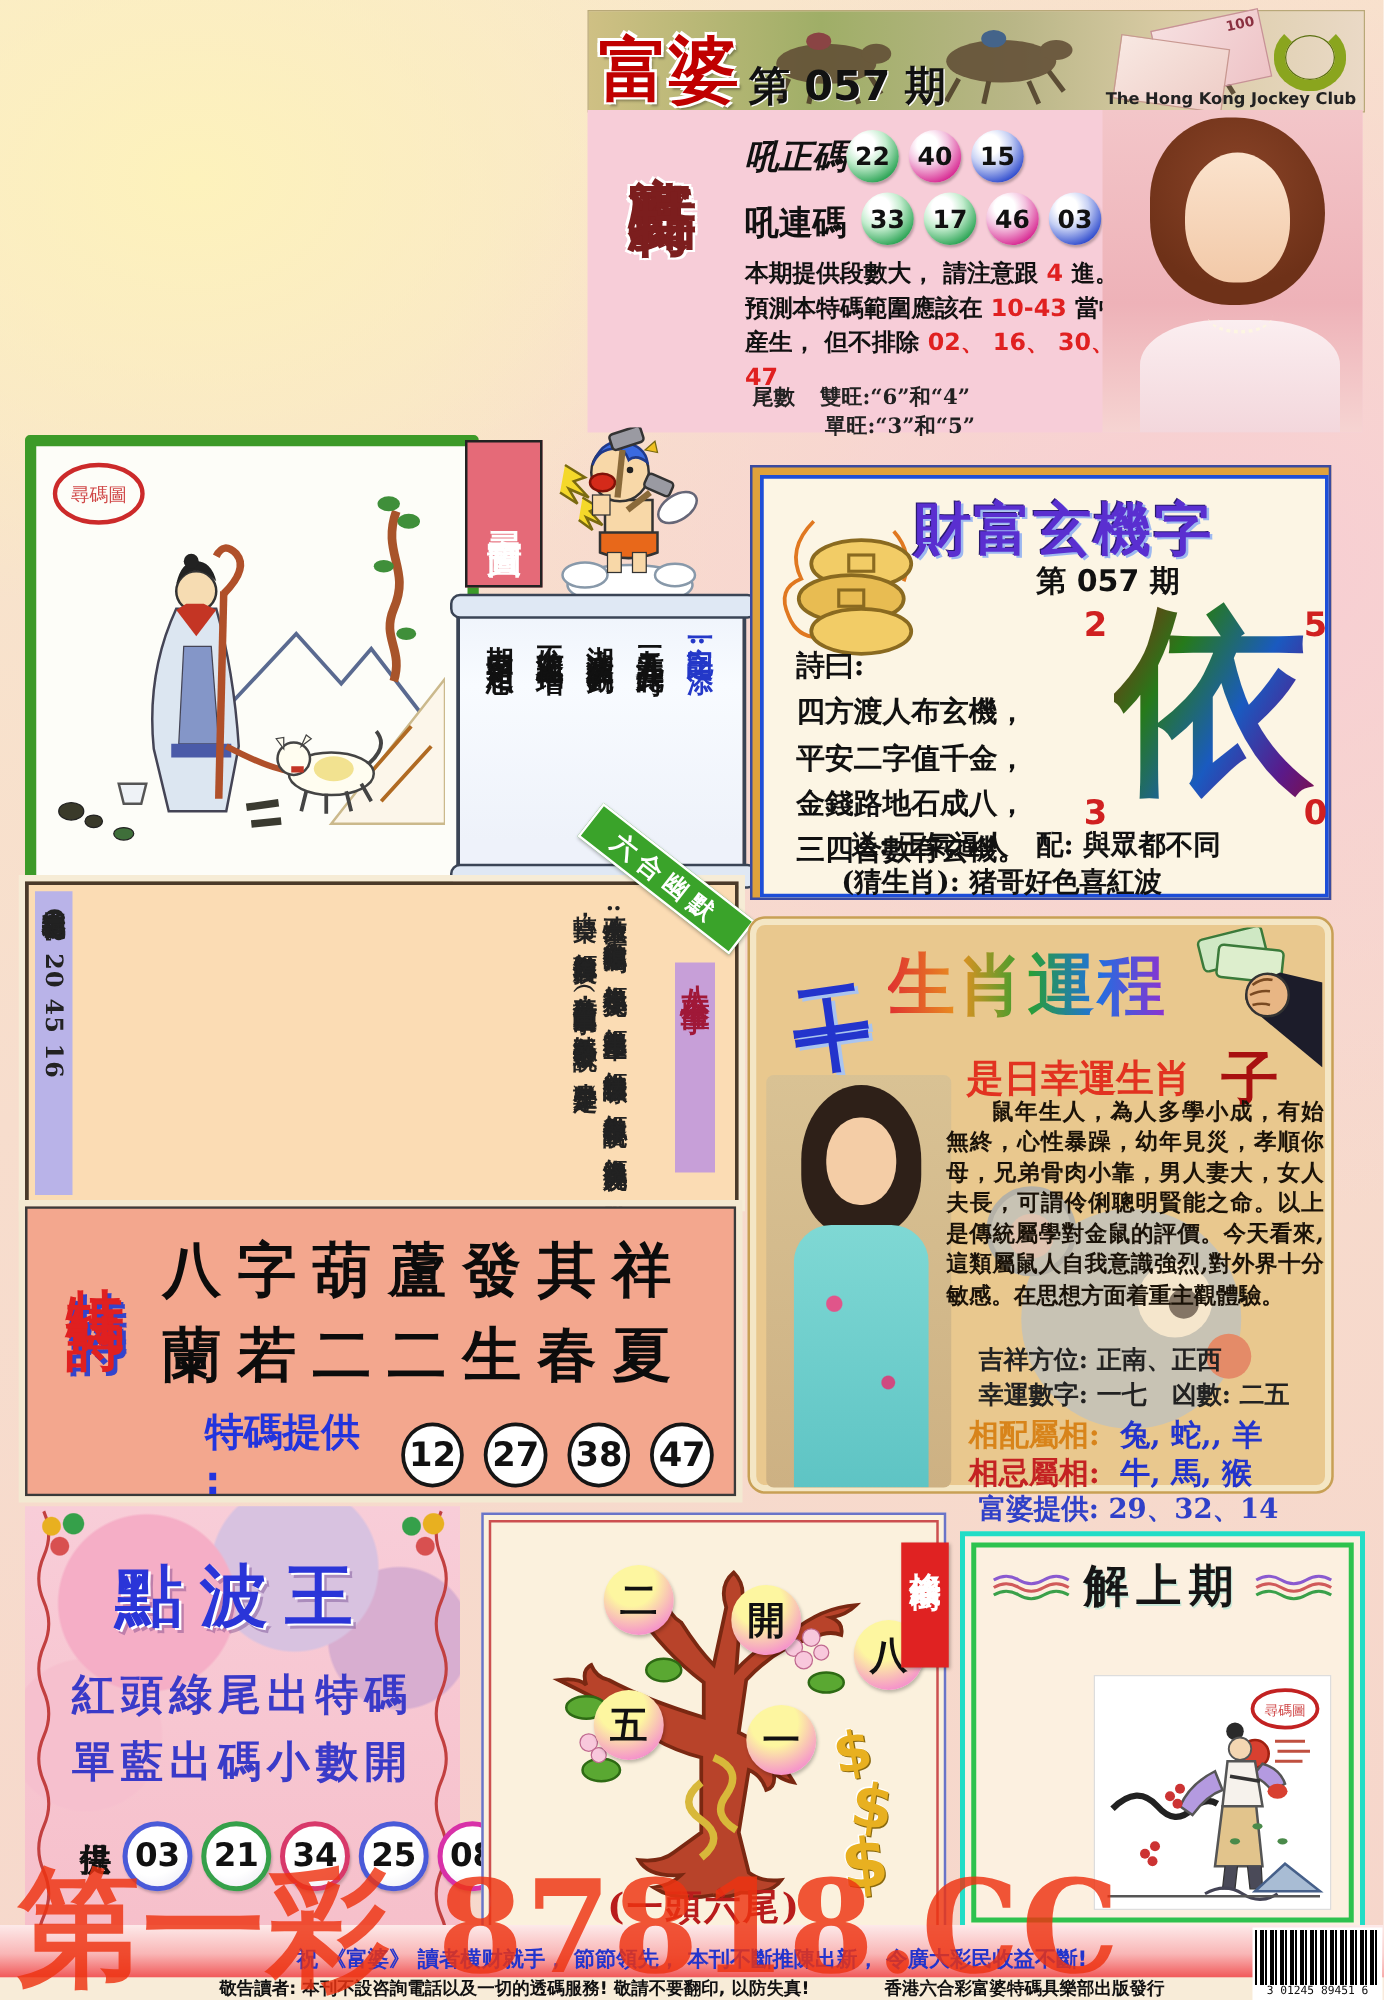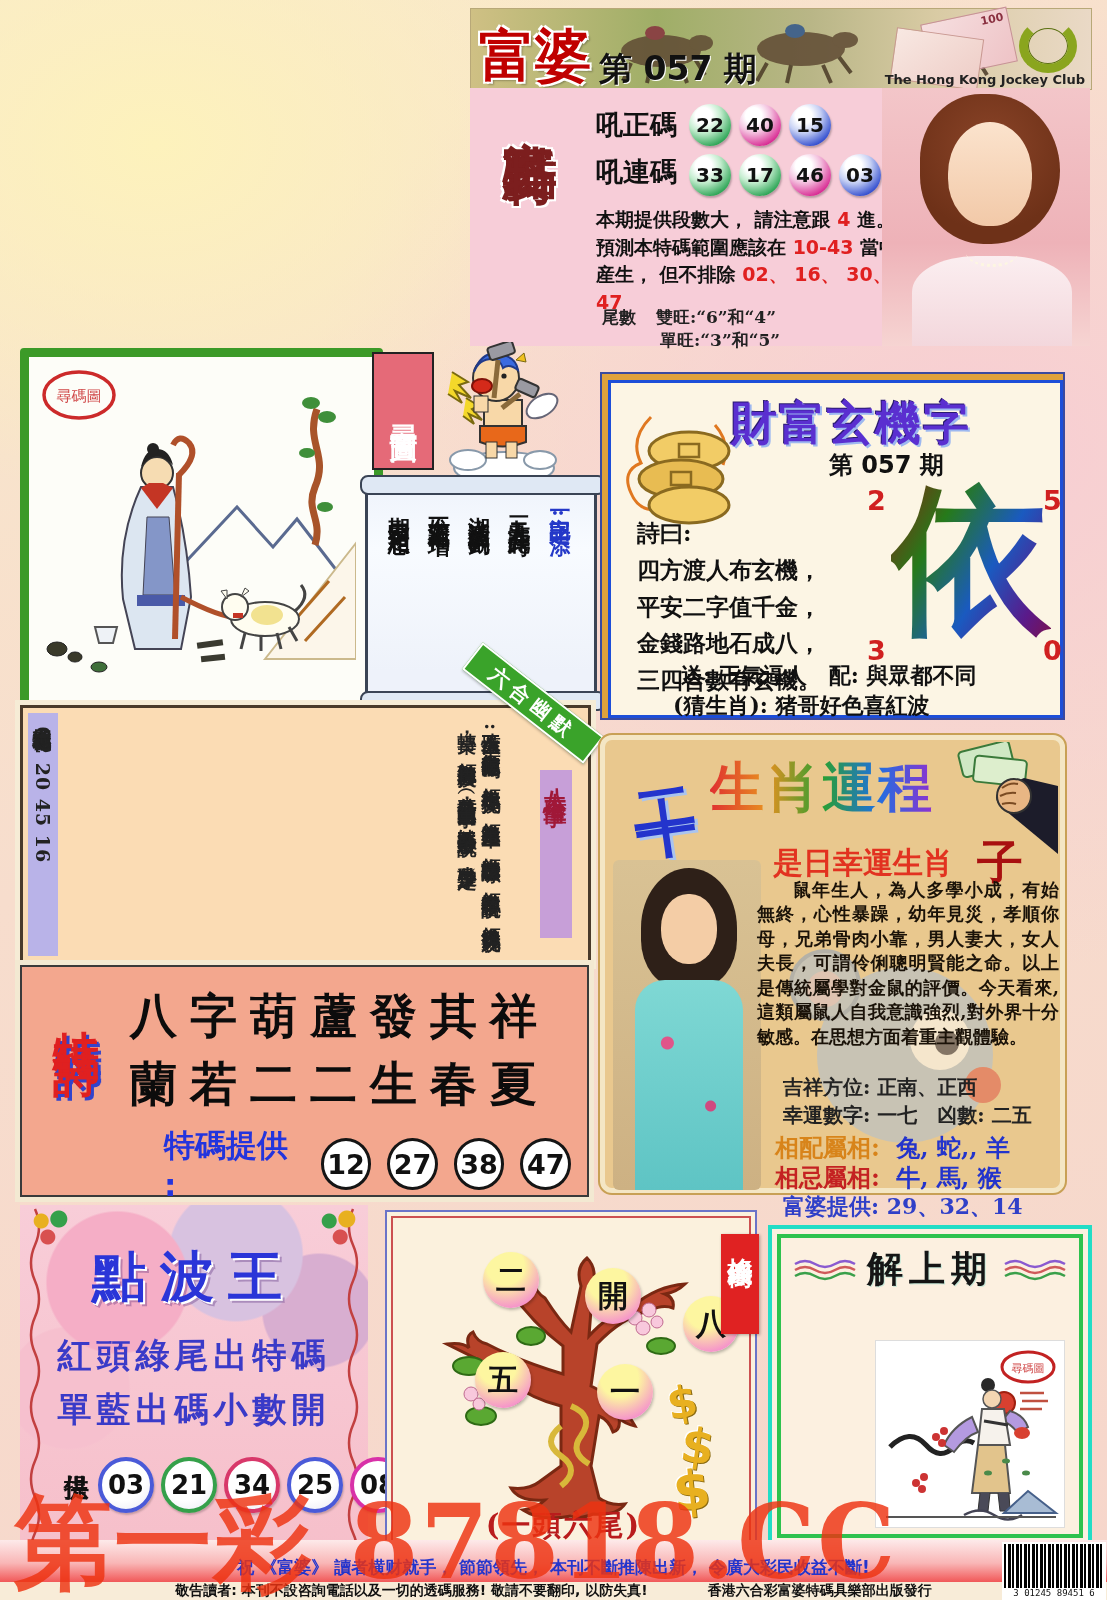--- a/index.html
+++ b/index.html
@@ -59,26 +59,26 @@
                 text-shadow:-2px -2px 0 #fff,2px -2px 0 #fff,-2px 2px 0 #fff,2px 2px 0 #fff,3px 3px 2px rgba(0,0,0,.3);">富婆</div>
     <div class="abs" style="left:128px;top:38px;font-size:33px;font-weight:bold;color:#111;text-shadow:1px 1px 0 #fff;">第 057 期</div>
     <div class="abs" style="right:6px;bottom:2px;font-size:13px;font-weight:bold;color:#222;">The Hong Kong Jockey Club</div>
   </div>
 
   <div class="abs" style="left:470px;top:88px;width:620px;height:258px;background:#f7cdd8;">
     <div class="abs vrl serif" style="left:24px;top:8px;height:246px;font-size:54px;font-weight:bold;color:#7c1e1e;letter-spacing:4px;
                 text-shadow:-2px -2px 0 #fff,2px -2px 0 #fff,-2px 2px 0 #fff,2px 2px 0 #fff;">富婆點特</div>
 
     <div class="abs" style="left:126px;top:16px;display:flex;align-items:center;">
-      <span class="serif" style="font-size:27px;font-weight:bold;color:#111;margin-right:12px;">吼正碼</span>
+      <span class="serif" style="font-size:27px;font-weight:bold;color:#111;font-style:italic;">吼正碼</span>
       <span class="ballA green">22</span>
       <span class="ballA magenta">40</span>
       <span class="ballA blue">15</span>
     </div>
-    <div class="abs" style="left:126px;top:66px;display:flex;align-items:flex-start;">
+    <div class="abs" style="left:126px;top:66px;display:flex;align-items:flex-end;">
       <span class="serif" style="font-size:27px;font-weight:bold;color:#111;margin-right:12px;">吼連碼</span>
       <span class="ballA green">33</span>
       <span class="ballA green">17</span>
       <span class="ballA magenta">46</span>
       <span class="ballA blue">03</span>
     </div>
 
     <div class="abs" style="left:126px;top:118px;width:312px;font-size:19px;font-weight:bold;color:#111;line-height:1.45;">
       <span>本期提供段數大， 請注意跟 </span><span class="redhl">4</span><span> 進。預測本特碼範圍應該在 </span><span class="redhl">10-43</span><span> 當中産生， 但不排除 </span><span class="redhl">02、 16、 30、 47</span>
     </div>

